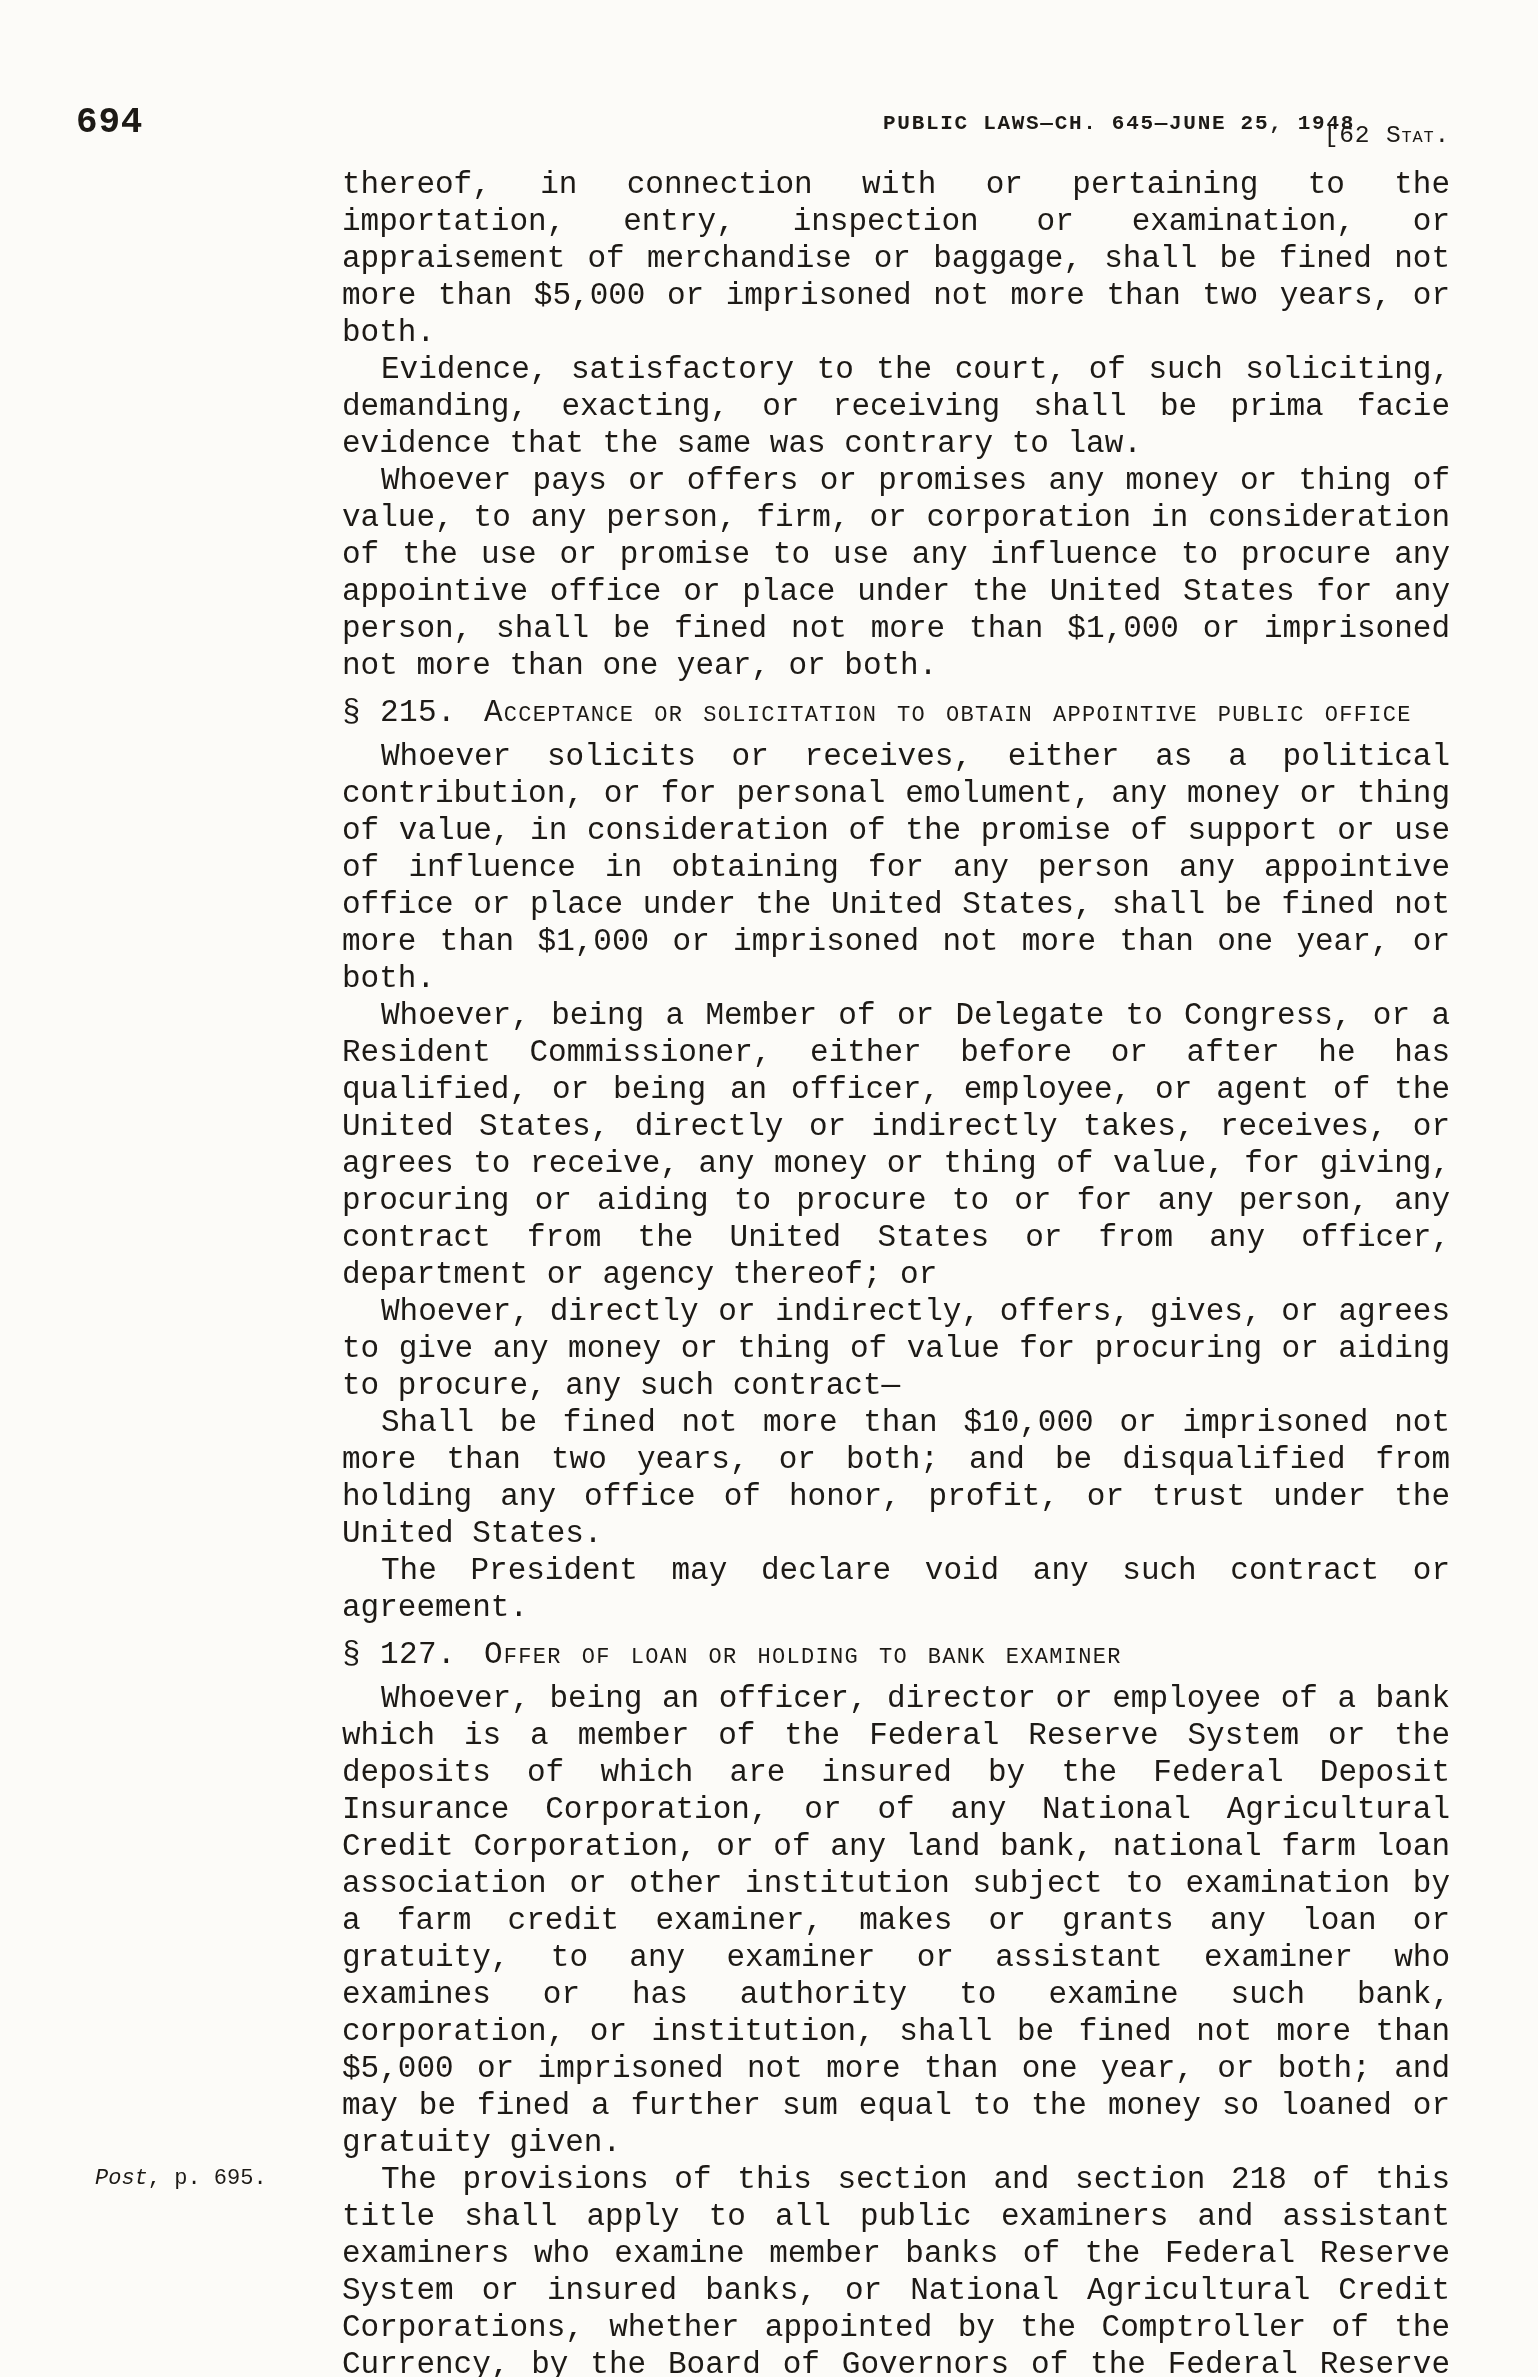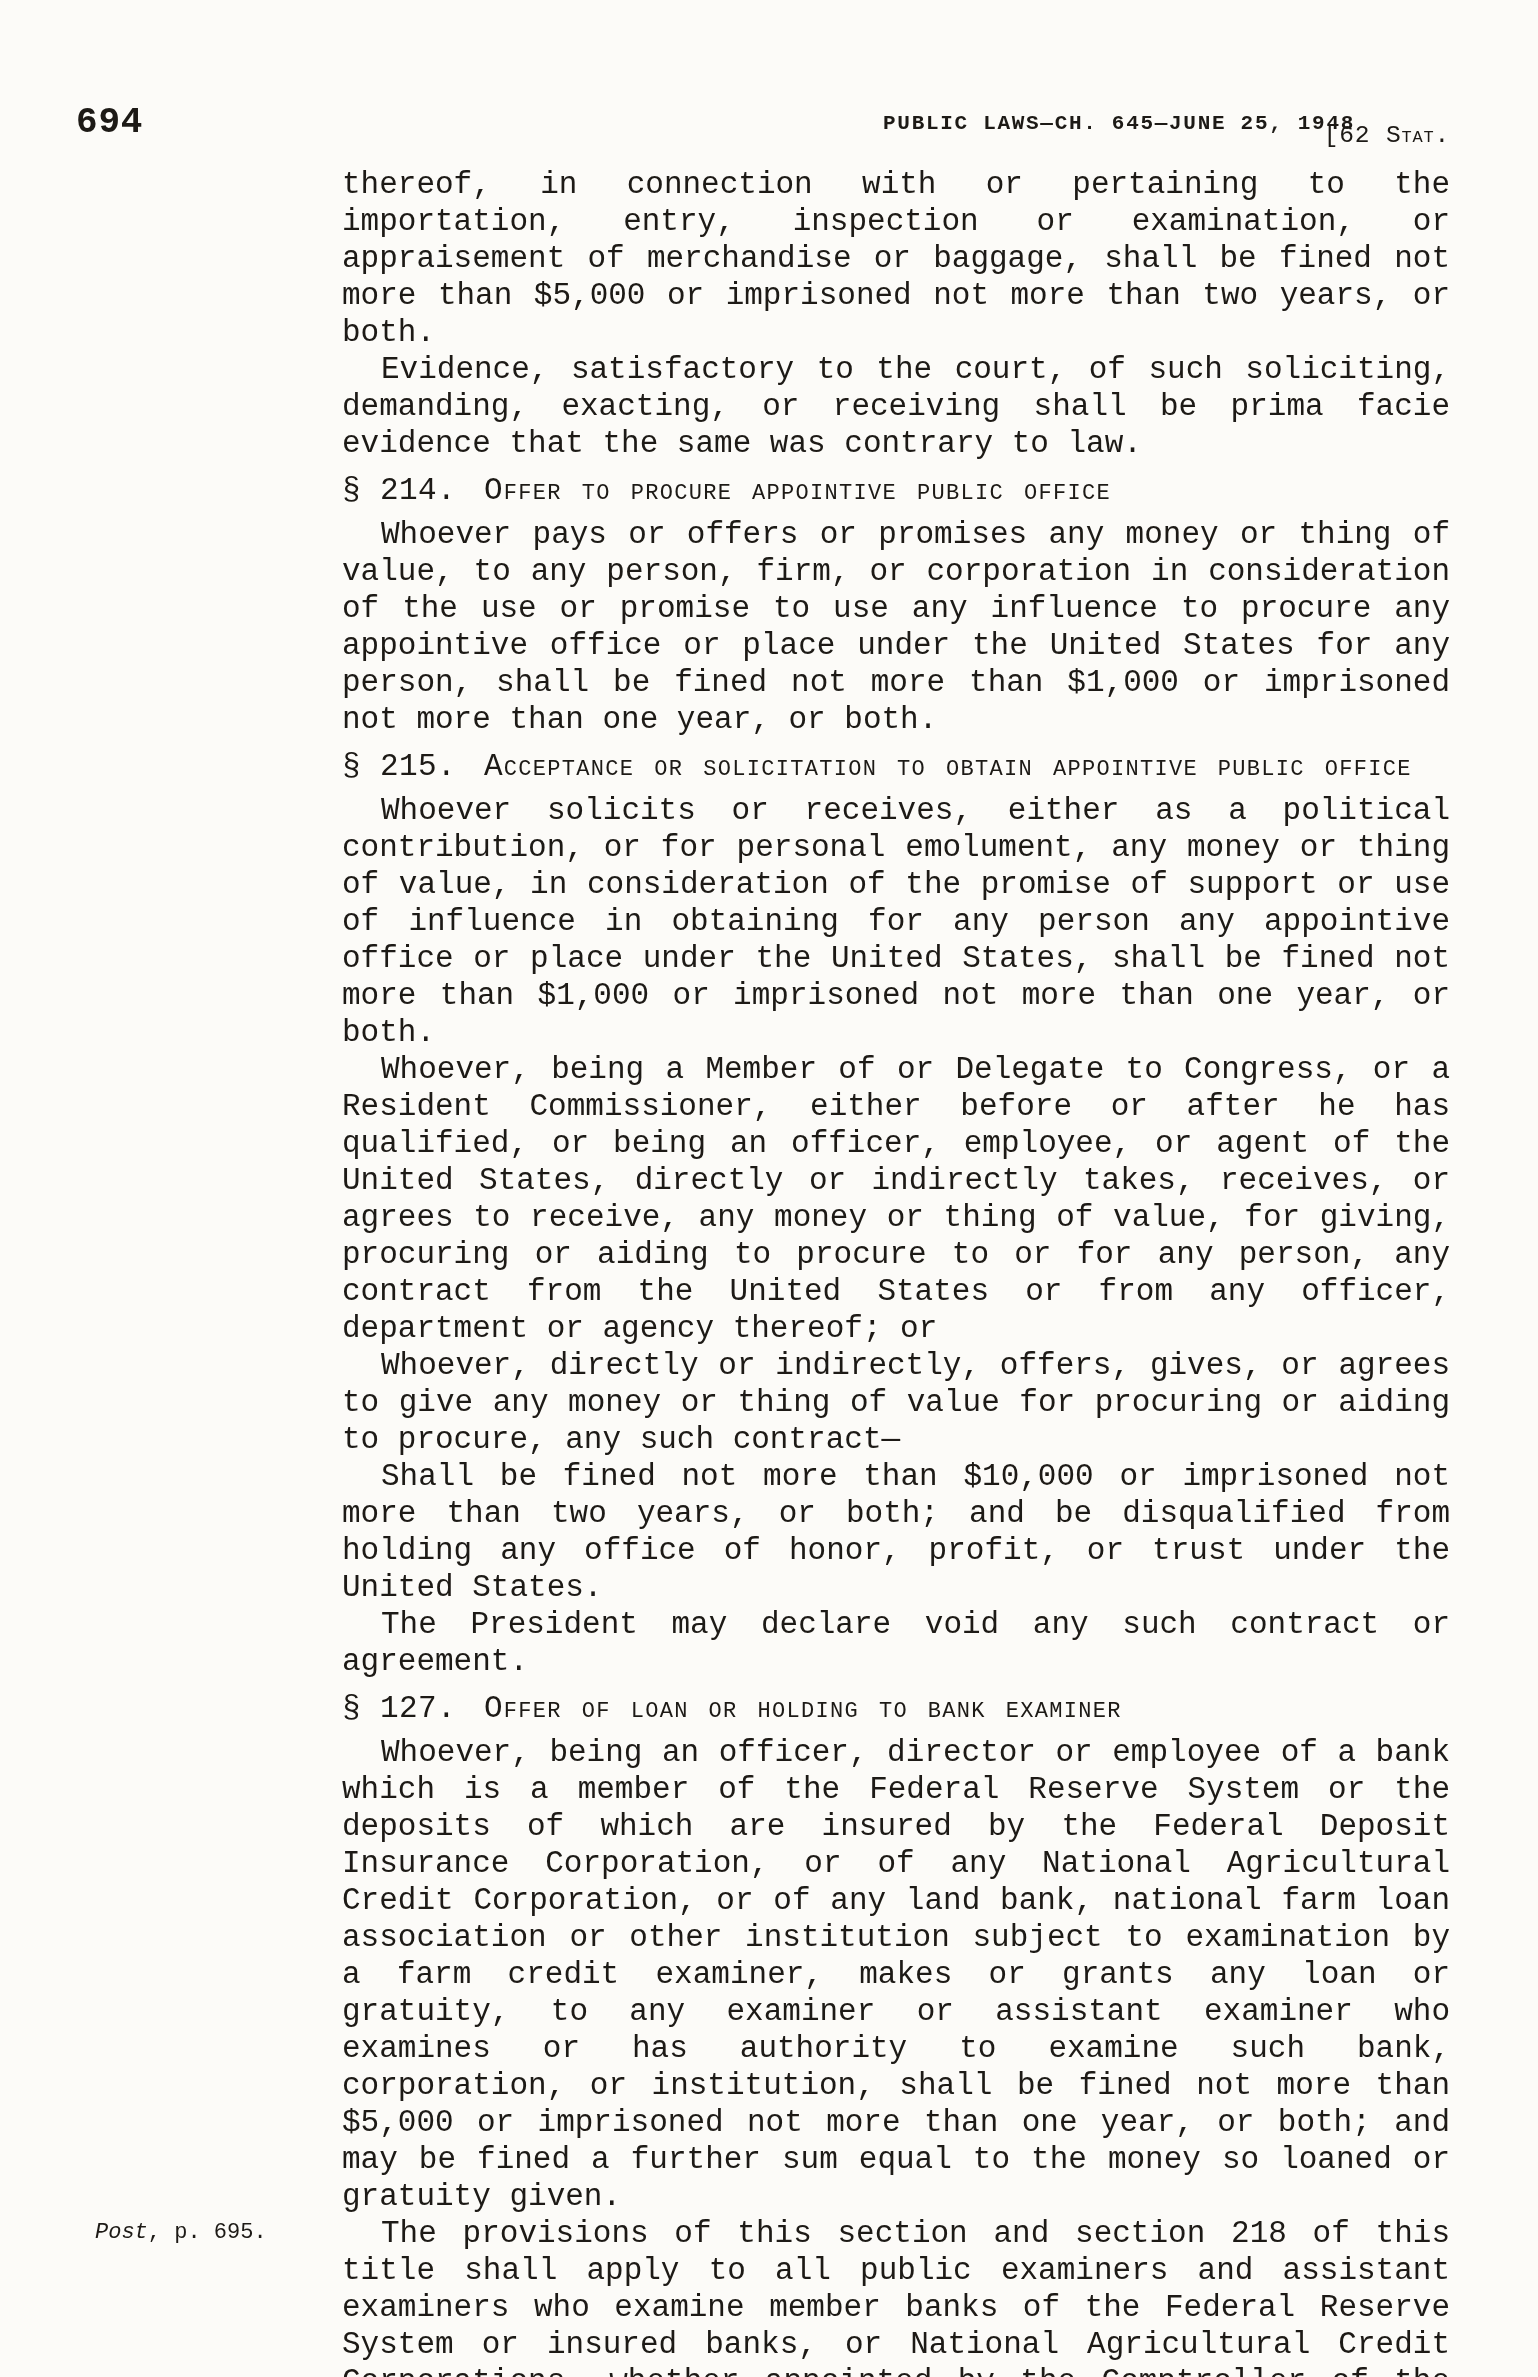--- a/index.html
+++ b/index.html
@@ -97,21 +97,20 @@
     <div class="running-head">PUBLIC LAWS—CH. 645—JUNE 25, 1948</div>
     <div class="stat-citation">[62 Stat.</div>
   </header>
 
   <main class="body-text">
 
     <p class="para flush">thereof, in connection with or pertaining to the importation, entry, inspection or examination, or appraisement of merchandise or baggage, shall be fined not more than $5,000 or imprisoned not more than two years, or both.</p>
 
     <p class="para">Evidence, satisfactory to the court, of such soliciting, demanding, exacting, or receiving shall be prima facie evidence that the same was contrary to law.</p>
 
-    <h2 class="sec-heading"><span class="sec-num">§ 214. </span><span class="sec-title">Offer to procure appointive public office</span></h2>
 
     <p class="para">Whoever pays or offers or promises any money or thing of value, to any person, firm, or corporation in consideration of the use or promise to use any influence to procure any appointive office or place under the United States for any person, shall be fined not more than $1,000 or imprisoned not more than one year, or both.</p>
 
     <h2 class="sec-heading narrow"><span class="sec-num">§ 215. </span><span class="sec-title">Acceptance or solicitation to obtain appointive public office</span></h2>
 
     <p class="para">Whoever solicits or receives, either as a political contribution, or for personal emolument, any money or thing of value, in consideration of the promise of support or use of influence in obtaining for any person any appointive office or place under the United States, shall be fined not more than $1,000 or imprisoned not more than one year, or both.</p>
 
 
     <p class="para">Whoever, being a Member of or Delegate to Congress, or a Resident Commissioner, either before or after he has qualified, or being an officer, employee, or agent of the United States, directly or indirectly takes, receives, or agrees to receive, any money or thing of value, for giving, procuring or aiding to procure to or for any person, any contract from the United States or from any officer, department or agency thereof; or</p>
 

